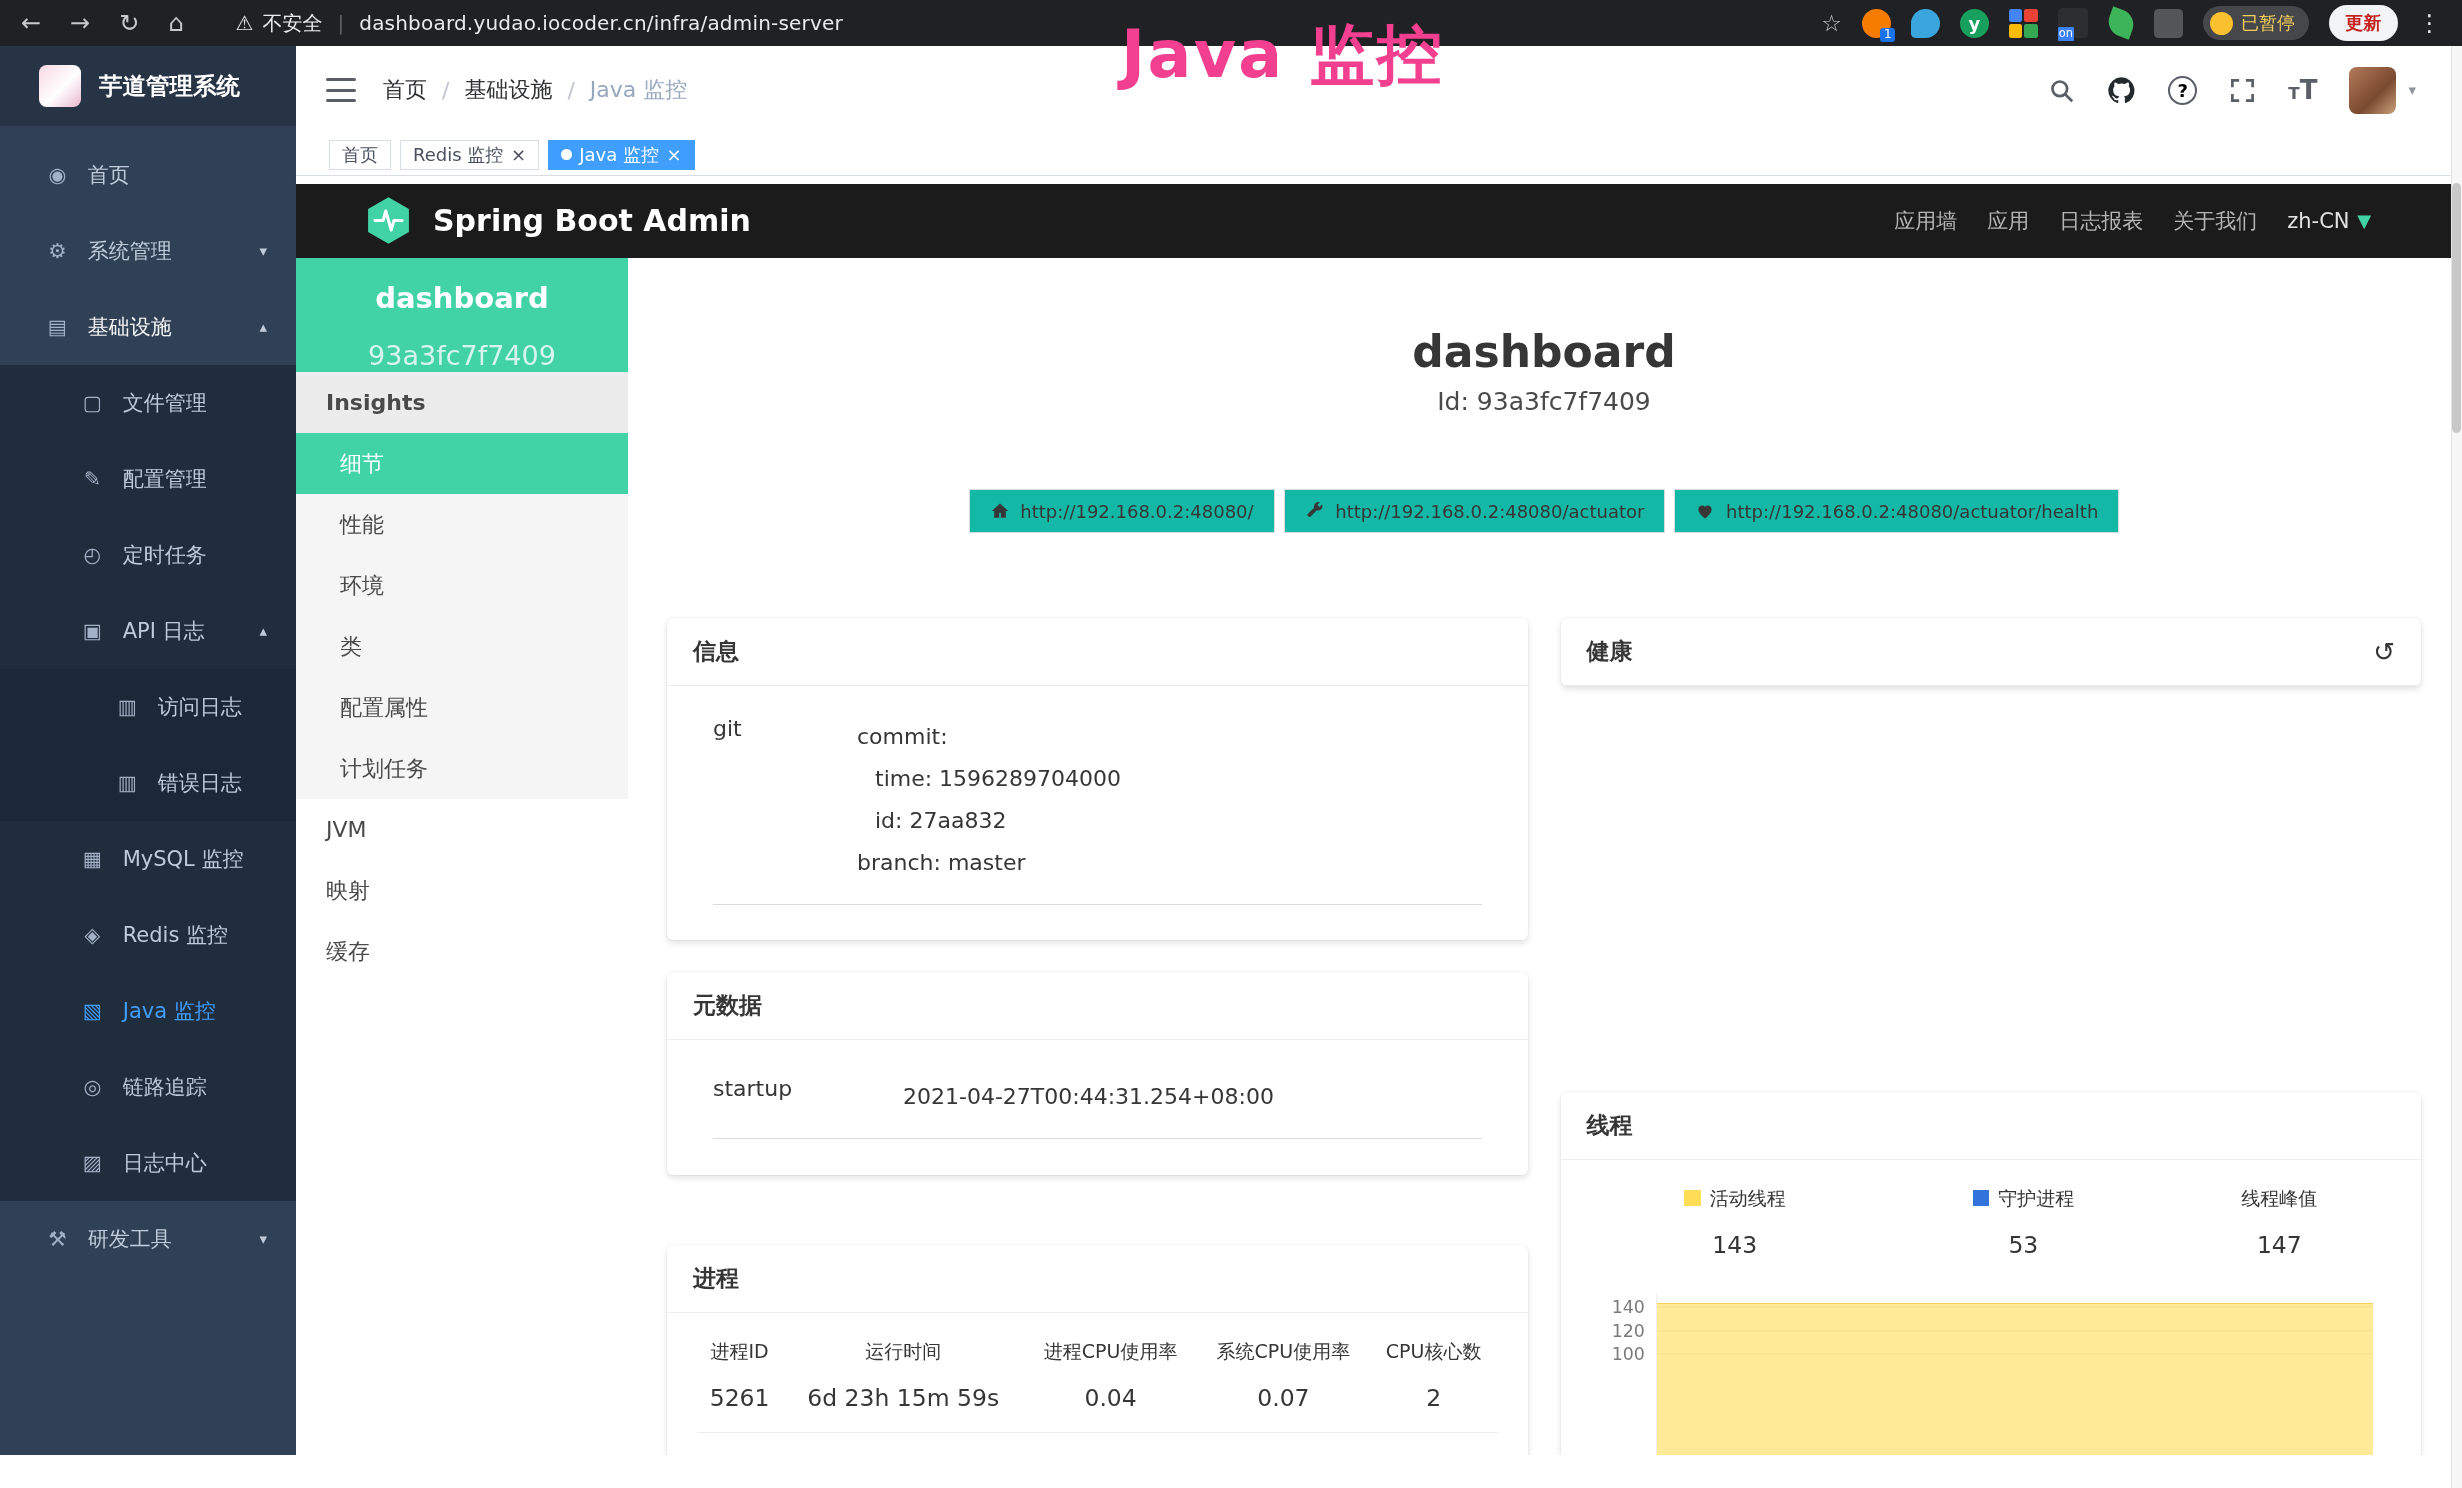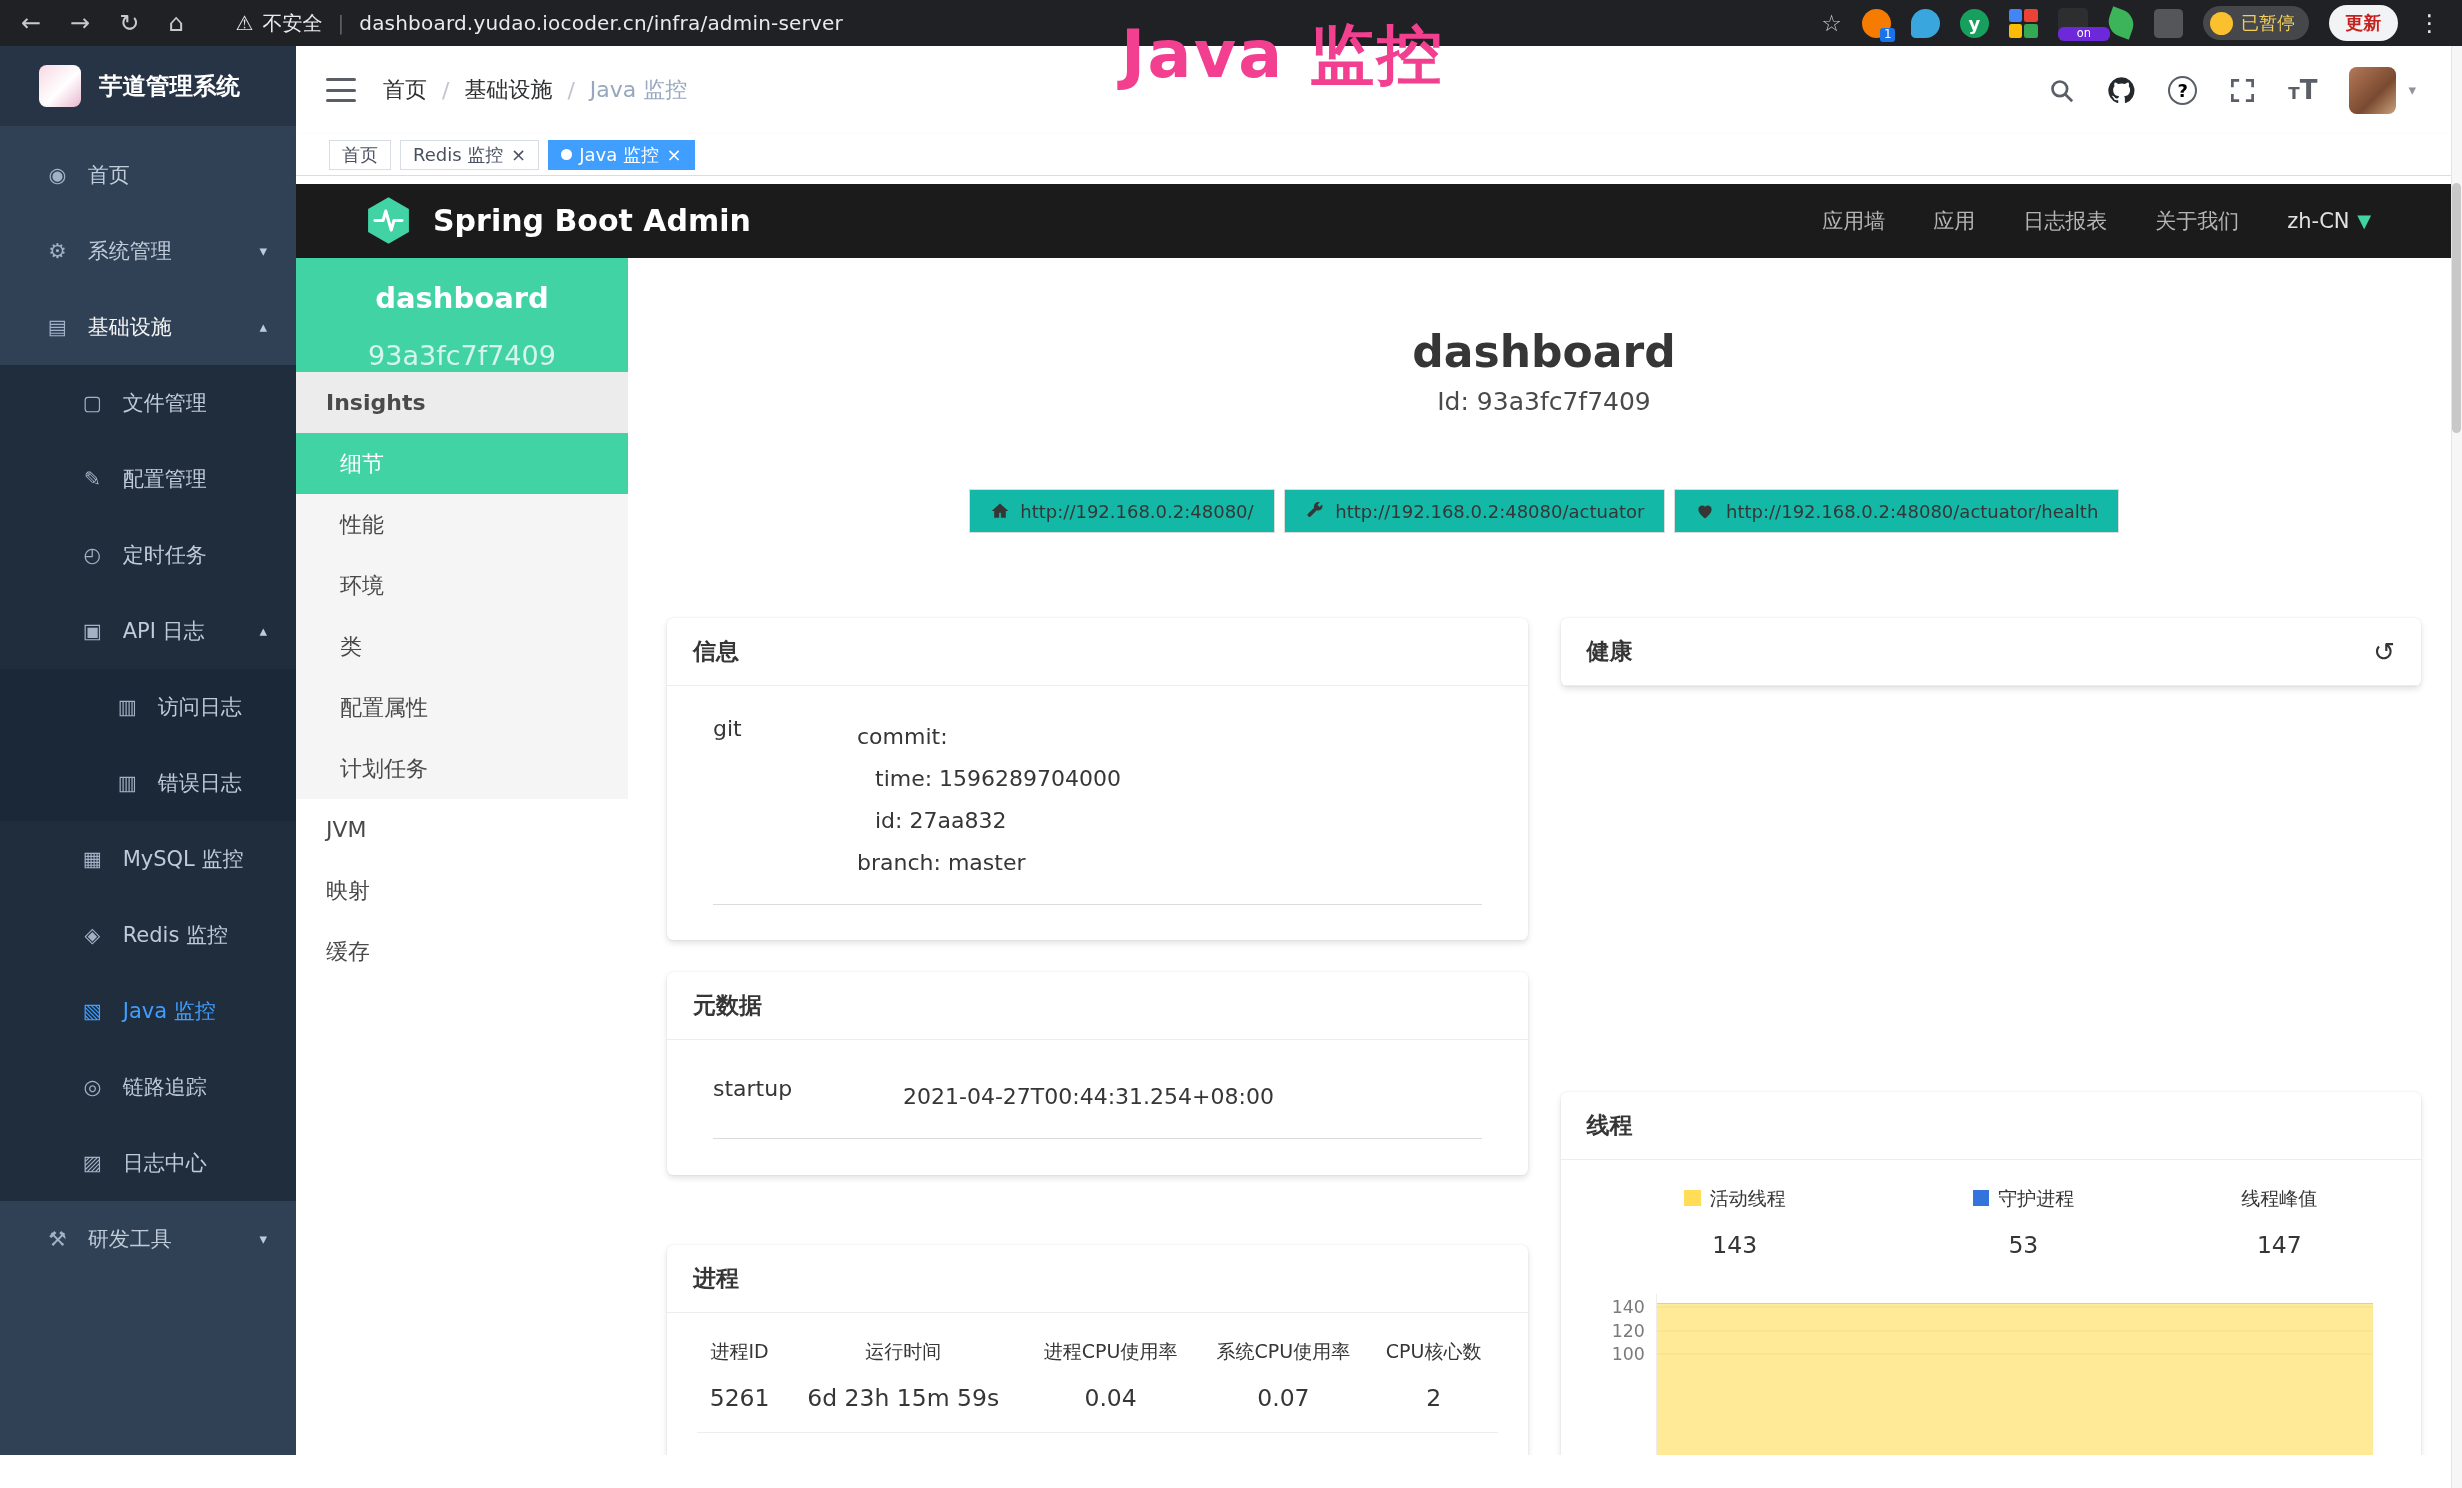--- a/index.html
+++ b/index.html
@@ -18,21 +18,21 @@
   .extico { width:29px; height:29px; border-radius:50%; position:relative; display:inline-block; }
   .extico.orange { background:#f57c00; }
   .extico.bluedrop { background:#39a7dd; border-radius:50% 50% 50% 4.6px; }
   .extico.greeny { background:#17a05d; color:#fff; font-size:18px; font-weight:700; text-align:center; line-height:29px; border-radius:50%; }
   .badge1 { position:absolute; right:-4.6px; bottom:-4.6px; background:#1a73e8; color:#fff; font-size:12px; line-height:13.7px; padding:0 3.8px; border-radius:3px; }
   .gridico { width:29px; height:29px; display:grid; grid-template-columns:1fr 1fr; gap:2.3px; }
   .gridico i { border-radius:2.3px; }
   .gridico i:nth-child(1){background:#4285f4}.gridico i:nth-child(2){background:#ea4335}
   .gridico i:nth-child(3){background:#fbbc05}.gridico i:nth-child(4){background:#34a853}
   .onico { width:30px; height:30px; background:#2d2e30; border-radius:4.6px; position:relative; }
-  .onbadge { position:absolute; left:0; bottom:-3px; background:#6d28d9; color:#fff; font-size:11.4px; line-height:13.7px; padding:0 19px; border-radius:6px; }
+  .onbadge { position:absolute; left:0; bottom:-3px; background:#3b82f6; color:#fff; font-size:11.4px; line-height:13.7px; padding:0 1px; border-radius:1px; }
   .leafico { width:26px; height:26px; background:#3bb45a; border-radius:0 60% 0 60%; transform:rotate(20deg); }
   .puzzleico { width:29px; height:29px; background:#54565a; border-radius:4.6px; }
   .pausepill { display:flex; align-items:center; gap:7.6px; background:#46474a; border-radius:21px; padding:4.6px 13.7px 4.6px 7.6px; }
   .face { width:23px; height:23px; border-radius:50%; background:#fbc02d; }
   .pausetext { color:#f3cf5a; font-size:18px; }
   .updatepill { background:#f1f3f4; color:#c5221f; font-size:18px; font-weight:700; border-radius:20px; padding:6px 16.7px; }
   .kebab { font-size:23px; color:#e8eaed; }
 
   
   #main-row { display:flex; height:1409px; }
@@ -74,21 +74,21 @@
   .tag .x { font-size:18px; line-height:1; }
   .tag.active { background:#409eff; border-color:#409eff; color:#fff; }
   .tag .dot { width:10.6px; height:10.6px; border-radius:50%; background:#fff; }
 
   #view { flex:1; background:#fff; overflow:hidden; position:relative; }
 
   
   #sba-nav { height:74px; margin-top:7.6px; background:#1b1b1b; display:flex; align-items:center; padding:0 91px 0 68px; }
   .brand { display:flex; align-items:center; gap:20px; color:#fff; font-size:30px; font-weight:700; }
   .hex { width:49px; height:49px; }
-  .sba-links { margin-left:auto; display:flex; align-items:center; gap:48px; font-size:21px; color:#b5b5b5;text-align:center; }
+  .sba-links { margin-left:auto; display:flex; align-items:center; gap:30px; font-size:21px; color:#b5b5b5;text-align:center; }
   .sba-links .item { cursor:pointer; }
   .locale { color:#e2e2e2; display:flex; align-items:center; gap:7.6px; cursor:pointer; }
   .locale .lcaret { color:#42d3a5; font-size:18px; }
 
   #sba-body { display:flex; height:1320px; }
   #sba-side { width:332px; flex:none; background:#fff; }
   .inst-head { height:114px; background:#42d3a5; text-align:center; padding-top:23px; cursor:pointer; }
   .inst-name { font-size:29px; font-weight:600; color:#fff; }
   .inst-id { font-size:27px; color:rgba(255,255,255,.78); margin-top:25px; }
   .msec { height:61px; line-height:61px; background:#ececec; font-weight:700; font-size:22px; color:#4a4a4a; padding-left:30px; }

